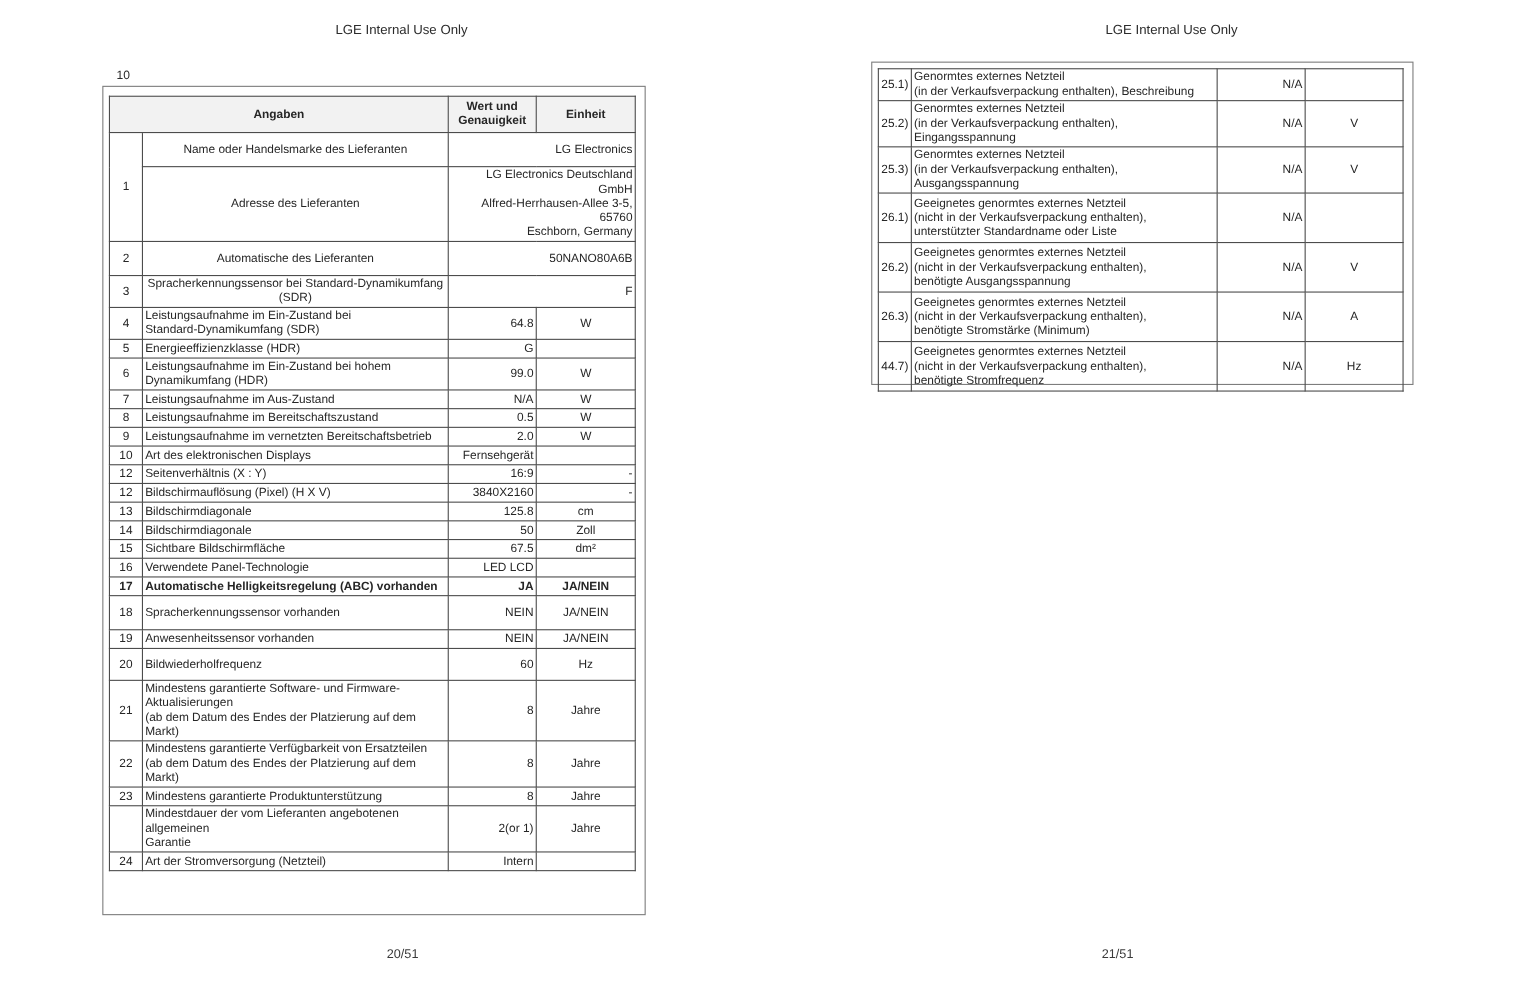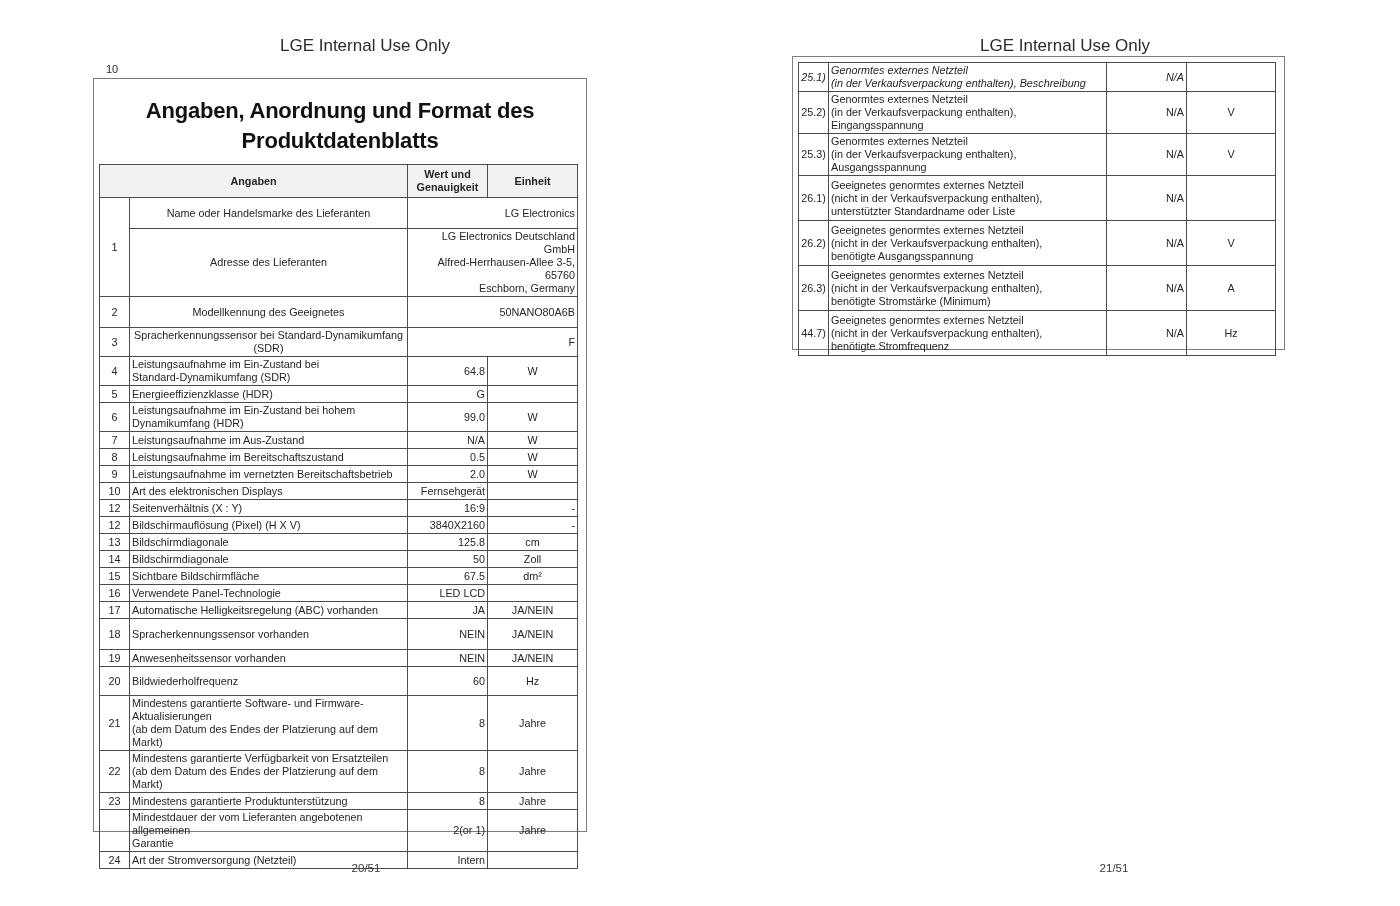--- a/index.html
+++ b/index.html
@@ -1,17 +1,17 @@
 <!DOCTYPE html>
 <html><head>
 <meta charset="utf-8">
 <style>
   * { margin:0; padding:0; box-sizing:border-box; }
   html,body { width:1400px; height:906px; background:#ffffff; font-family:"Liberation Sans", sans-serif; color:#1a1a1a; position:relative; overflow:hidden; }
-  .doc-header { position:absolute; top:36px; font-size:17px; color:#2b2b2b; transform:translateX(-50%); white-space:nowrap; }
+  .doc-header { position:absolute; top:20px; font-size:12px; color:#2b2b2b; transform:translateX(-50%); white-space:nowrap; }
   .page-number { position:absolute; top:862px; font-size:11.5px; color:#3a3a3a; transform:translateX(-50%); white-space:nowrap; }
   .margin-number { position:absolute; left:106px; top:63px; font-size:11px; color:#2b2b2b; }
   .page { position:absolute; background:#fff; border:1px solid #7d7d7d; }
   .page-left  { left:93px;  top:78px; width:494px; height:754px; }
   .page-right { left:792px; top:56px; width:493px; height:294px; }
   .doc-title { margin-top:17px; text-align:center; font-weight:bold; font-size:22px; line-height:30px; color:#111; letter-spacing:-0.2px; }
   table.data-table { border-collapse:collapse; table-layout:fixed; margin-left:5px; }
   .page-left table.data-table { margin-top:8px; }
   .page-right table.data-table { margin-top:5px; }
   table.data-table td { border:1px solid #4c4c4c; font-size:10.8px; line-height:13px; vertical-align:middle; padding:1px 2px; color:#262626; overflow:hidden; }
@@ -24,24 +24,20 @@
   td.unit.right { text-align:right; padding-right:2px; }
 </style>
 </head>
 <body>
 
 <div class="doc-header" style="left:365px">LGE Internal Use Only</div>
 <div class="doc-header" style="left:1065px">LGE Internal Use Only</div>
 <div class="margin-number">10</div>
 
 <div class="page page-left">
-  <div class="doc-title">
-    <div>Angaben, Anordnung und Format des</div>
-    <div>Produktdatenblatts</div>
-  </div>
   <table class="data-table">
     <colgroup>
         <col style="width: 30px;">
         <col style="width: 278px;">
         <col style="width: 80px;">
         <col style="width: 90px;">
       </colgroup>
     <thead>
       <tr style="height:33px">
         <td class="hdr" colspan="2">Angaben</td>
@@ -57,21 +53,21 @@
           <td class="value" colspan="2">LG Electronics</td>
         </tr>
         <tr style="height: 61px;">
           <td class="label center">Adresse des Lieferanten</td>
           <td class="value" colspan="2">LG Electronics Deutschland GmbH
 Alfred-Herrhausen-Allee 3-5, 65760
 Eschborn, Germany</td>
         </tr>
         <tr style="height: 31px;">
           <td class="num" rowspan="1">2</td>
-          <td class="label center">Modellkennung des Geeignetes</td>
+          <td class="label center">Automatische des Lieferanten</td>
           <td class="value" colspan="2">50NANO80A6B</td>
         </tr>
         <tr style="height: 28px;">
           <td class="num" rowspan="1">3</td>
           <td class="label center">Spracherkennungssensor bei Standard-Dynamikumfang (SDR)</td>
           <td class="value" colspan="2">F</td>
         </tr>
         <tr style="height: 29px;">
           <td class="num" rowspan="1">4</td>
           <td class="label">Leistungsaufnahme im Ein-Zustand bei
@@ -145,21 +141,21 @@
           <td class="label">Sichtbare Bildschirmfläche</td>
           <td class="value" colspan="1">67.5</td>
           <td class="unit">dm²</td>
         </tr>
         <tr style="height: 17px;">
           <td class="num" rowspan="1">16</td>
           <td class="label">Verwendete Panel-Technologie</td>
           <td class="value" colspan="1">LED LCD</td>
           <td class="unit"></td>
         </tr>
-        <tr style="height: 17px;">
+        <tr style="height: 17px; font-weight: bold;">
           <td class="num" rowspan="1">17</td>
           <td class="label">Automatische Helligkeitsregelung (ABC) vorhanden</td>
           <td class="value" colspan="1">JA</td>
           <td class="unit">JA/NEIN</td>
         </tr>
         <tr style="height: 31px;">
           <td class="num" rowspan="1">18</td>
           <td class="label">Spracherkennungssensor vorhanden</td>
           <td class="value" colspan="1">NEIN</td>
           <td class="unit">JA/NEIN</td>
@@ -215,21 +211,21 @@
 
 <div class="page page-right">
   <table class="data-table">
     <colgroup>
         <col style="width: 30px;">
         <col style="width: 278px;">
         <col style="width: 80px;">
         <col style="width: 89px;">
       </colgroup>
     <tbody>
-        <tr style="height: 27px; font-style: italic;">
+        <tr style="height: 27px;">
           <td class="num" rowspan="1">25.1)</td>
           <td class="label">Genormtes externes Netzteil
 (in der Verkaufsverpackung enthalten), Beschreibung</td>
           <td class="value" colspan="1">N/A</td>
           <td class="unit"></td>
         </tr>
         <tr style="height: 27px;">
           <td class="num" rowspan="1">25.2)</td>
           <td class="label">Genormtes externes Netzteil
 (in der Verkaufsverpackung enthalten), Eingangsspannung</td>
@@ -273,13 +269,13 @@
 (nicht in der Verkaufsverpackung enthalten),
 benötigte Stromfrequenz</td>
           <td class="value" colspan="1">N/A</td>
           <td class="unit">Hz</td>
         </tr>
       </tbody>
   </table>
 </div>
 
 <div class="page-number" style="left:366px">20/51</div>
-<div class="page-number" style="left:1114px">21/51</div>
+<div class="page-number" style="left:1016px">21/51</div>
 
 </body></html>

